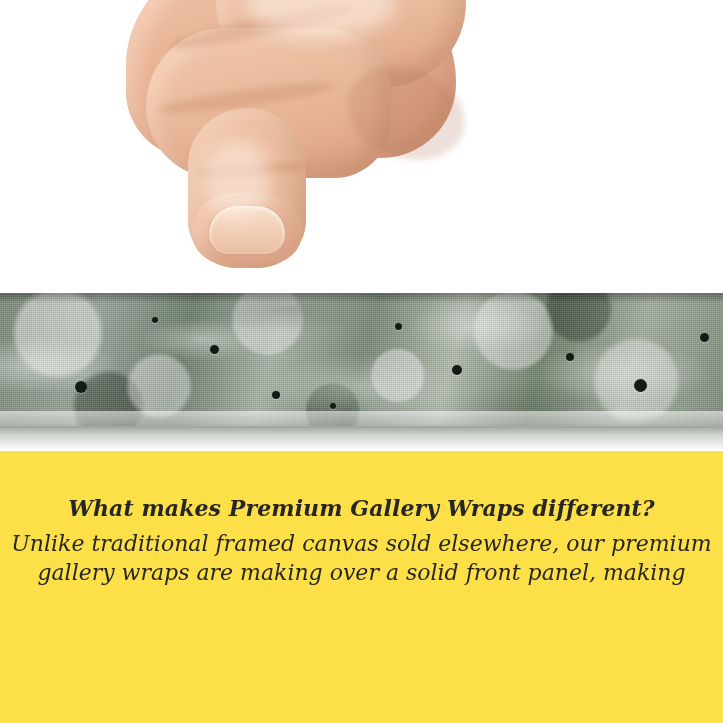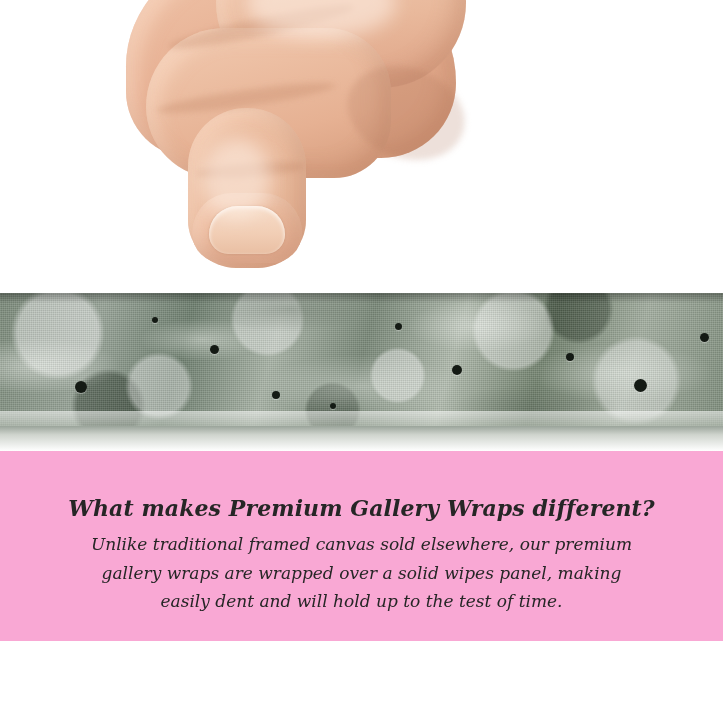--- a/index.html
+++ b/index.html
@@ -6,22 +6,22 @@
     margin: 0;
     padding: 0;
     background: #ffffff;
   }
   body {
     font-family: "Liberation Sans", sans-serif;
   }
   .page {
     position: relative;
     width: 723px;
-    height: 641px;
-    background: #f9a8d4;
+    height: 723px;
+    background: #fde047;
     overflow: hidden;
   }
 
   
   .hand-area {
     position: absolute;
     left: 0;
     top: 0;
     width: 723px;
     height: 296px;
@@ -192,21 +192,21 @@
     font-style: italic;
     color: #262626;
   }
   .caption-title {
     font-size: 22px;
     font-weight: 700;
     letter-spacing: 0.1px;
     margin-bottom: 9px;
   }
   .caption-body {
-    font-size: 17px;
+    font-size: 22px;
     line-height: 28.5px;
     font-weight: 400;
   }
   .caption-body .line { display: block; }
 </style>
 </head>
 <body>
 
 <div class="page">
 
@@ -245,18 +245,17 @@
 
     <div class="strip-shadow-top"></div>
     <div class="strip-lip"></div>
     <div class="strip-under"></div>
   </div>
 
   <div class="caption">
     <div class="caption-title">What makes Premium Gallery Wraps different?</div>
     <div class="caption-body">
       <span class="line">Unlike traditional framed canvas sold elsewhere, our premium</span>
-      <span class="line">gallery wraps are wrapped over a solid wipes panel, making</span>
-      <span class="line">easily dent and will hold up to the test of time.</span>
+      <span class="line">gallery wraps are making over a solid front panel, making</span>
     </div>
   </div>
 
 </div>
 
 </body></html>

